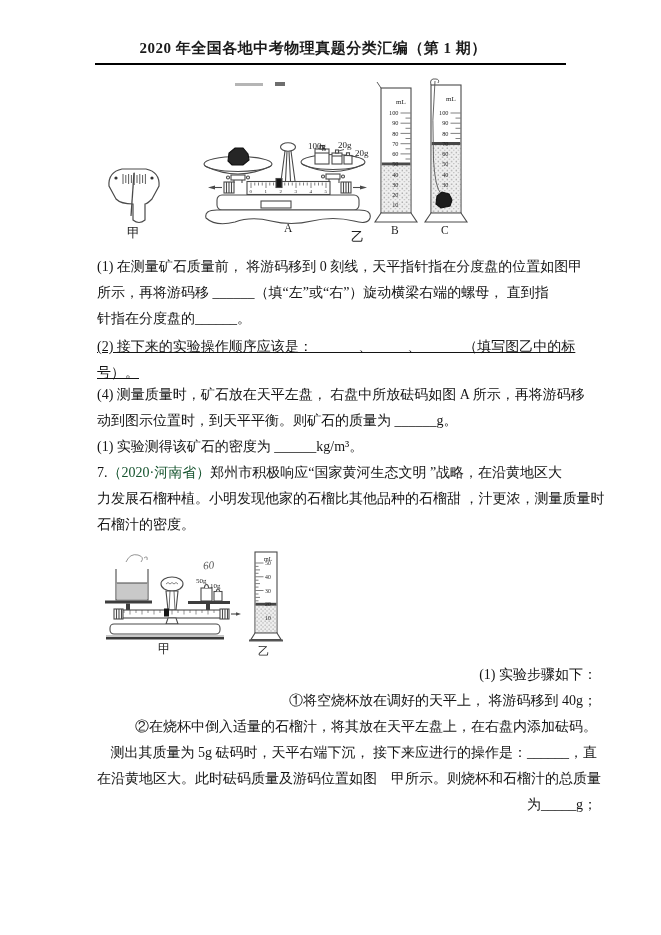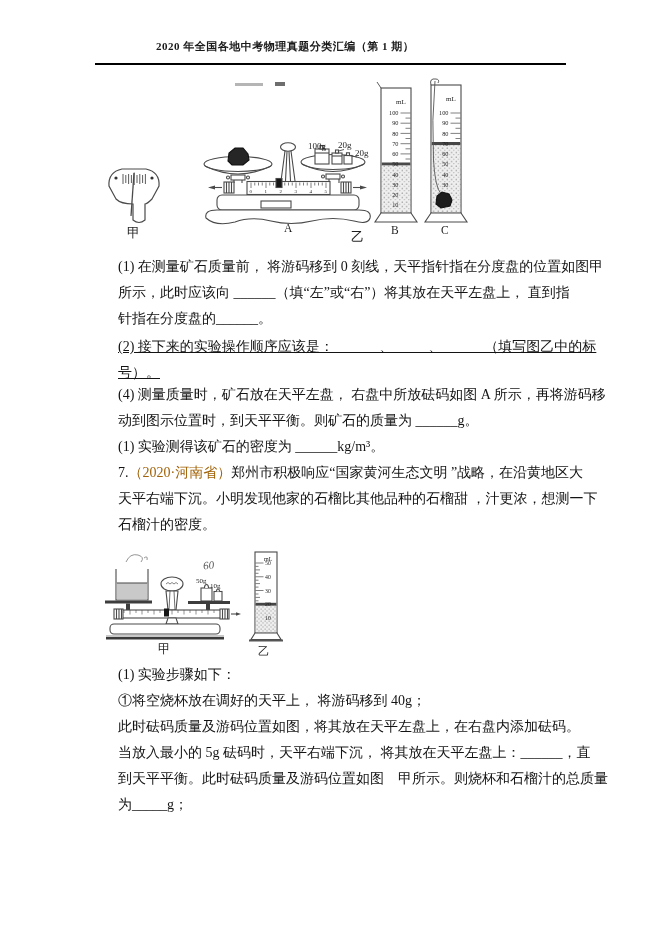--- a/index.html
+++ b/index.html
@@ -1,23 +1,23 @@
 <!DOCTYPE html>
 <html><head>
 <meta charset="utf-8">
 <style>
   html,body{margin:0;padding:0;background:#e9e9e9;}
   .page{position:relative;width:661px;height:935px;background:#ffffff;margin:0 auto;
         font-family:"Liberation Serif","DejaVu Serif",serif;color:#141414;overflow:hidden;}
   .hdr{position:absolute;top:39px;left:0;width:570px;text-align:center;
-       font-size:11px;font-weight:bold;letter-spacing:0.5px;color:#1a1a1a;}
+       font-size:15px;font-weight:bold;letter-spacing:0.5px;color:#1a1a1a;padding-left:28px;}
   .hrule{position:absolute;top:63px;left:95px;width:471px;height:2px;background:#000;}
   .tblock{position:absolute;left:97px;width:500px;font-size:14px;line-height:26px;}
-  .tblock .line{white-space:nowrap;margin-left:21px;}
-  .red{color:#a16207;}
+  .tblock .line{white-space:nowrap;}
+  .red{color:#14532d;}
   .fig{position:absolute;}
   .fig text{stroke:none;fill:#1f1f1f;font-family:"Liberation Serif","DejaVu Serif",serif;}
   .fig .hand{fill:#555;font-style:italic;}
 </style>
 </head>
 <body>
 
 <div class="page">
 
   <div class="hdr">2020 年全国各地中考物理真题分类汇编（第 1 期）</div>
@@ -236,38 +236,38 @@
       <text x="353.5" y="101.5">40</text>
       <text x="353.5" y="111.8">30</text>
       <text x="353.5" y="122">20</text>
       <text x="353.5" y="132.2">10</text>
     </g>
     <text x="346" y="159" font-size="11.5">C</text>
   </svg>
 
   <div class="tblock" style="top:254px;">
     <div class="line">(1) 在测量矿石质量前， 将游码移到 0 刻线，天平指针指在分度盘的位置如图甲</div>
-    <div class="line">所示，此时应该向 ______（填“左”或“右”）将其放在天平左盘上， 直到指</div>
+    <div class="line">所示，再将游码移 ______（填“左”或“右”）旋动横梁右端的螺母， 直到指</div>
     <div class="line">针指在分度盘的______。</div>
   </div>
   <div class="tblock" style="top:334px;text-decoration:underline;">
     <div class="line">(2) 接下来的实验操作顺序应该是： ______、_____、______（填写图乙中的标</div>
     <div class="line">号）。</div>
   </div>
   <div class="tblock" style="top:382px;">
     <div class="line">(4) 测量质量时，矿石放在天平左盘， 右盘中所放砝码如图 A 所示，再将游码移</div>
     <div class="line">动到图示位置时，到天平平衡。则矿石的质量为 ______g。</div>
   </div>
   <div class="tblock" style="top:434px;">
     <div class="line">(1) 实验测得该矿石的密度为 ______kg/m³。</div>
   </div>
 
   <div class="tblock" style="top:460px;">
     <div class="line"><span>7.</span><span class="red">（2020·河南省）</span><span>郑州市积极响应“国家黄河生态文明 ”战略，在沿黄地区大</span></div>
-    <div class="line">天平右端下沉。小明发现他家的石榴比其他品种的石榴甜 ，汁更浓，想测一下</div>
+    <div class="line">力发展石榴种植。小明发现他家的石榴比其他品种的石榴甜 ，汁更浓，测量质量时</div>
     <div class="line">石榴汁的密度。</div>
   </div>
 
   <svg class="fig" style="left:100px;top:548px;" width="240" height="114" viewBox="0 0 240 114">
     <defs>
       <pattern id="p2dots" width="4" height="4" patternUnits="userSpaceOnUse">
         <rect width="4" height="4" fill="#eeeeee"></rect>
         <circle cx="1.1" cy="1.1" r="0.6" fill="#8d8d8d"></circle>
         <circle cx="3" cy="2.9" r="0.55" fill="#9c9c9c"></circle>
       </pattern>
@@ -366,22 +366,22 @@
     <g font-size="5.8">
       <text x="165" y="17">50</text>
       <text x="165" y="30.8">40</text>
       <text x="165" y="44.5">30</text>
       <text x="165" y="58.3">20</text>
       <text x="165" y="72">10</text>
     </g>
     <text x="158" y="107" font-size="11.5">乙</text>
   </svg>
 
-  <div class="tblock" style="top:662px;">
+  <div class="tblock" style="top:662px;text-align:right;">
     <div class="line">(1) 实验步骤如下：</div>
     <div class="line">①将空烧杯放在调好的天平上， 将游码移到 40g；</div>
-    <div class="line">此时砝码质量及游码位置如图，将其放在天平左盘上，在右盘内添加砝码。</div>
-    <div class="line">当放入最小的 5g 砝码时，天平右端下沉， 将其放在天平左盘上：______，直</div>
-    <div class="line">到天平平衡。此时砝码质量及游码位置如图　甲所示。则烧杯和石榴汁的总质量</div>
+    <div class="line">②在烧杯中倒入适量的石榴汁，将其放在天平左盘上，在右盘内添加砝码。</div>
+    <div class="line">测出其质量为 5g 砝码时，天平右端下沉， 接下来应进行的操作是：______，直</div>
+    <div class="line">在沿黄地区大。此时砝码质量及游码位置如图　甲所示。则烧杯和石榴汁的总质量</div>
     <div class="line">为_____g；</div>
   </div>
 
 </div>
 
 </body></html>

